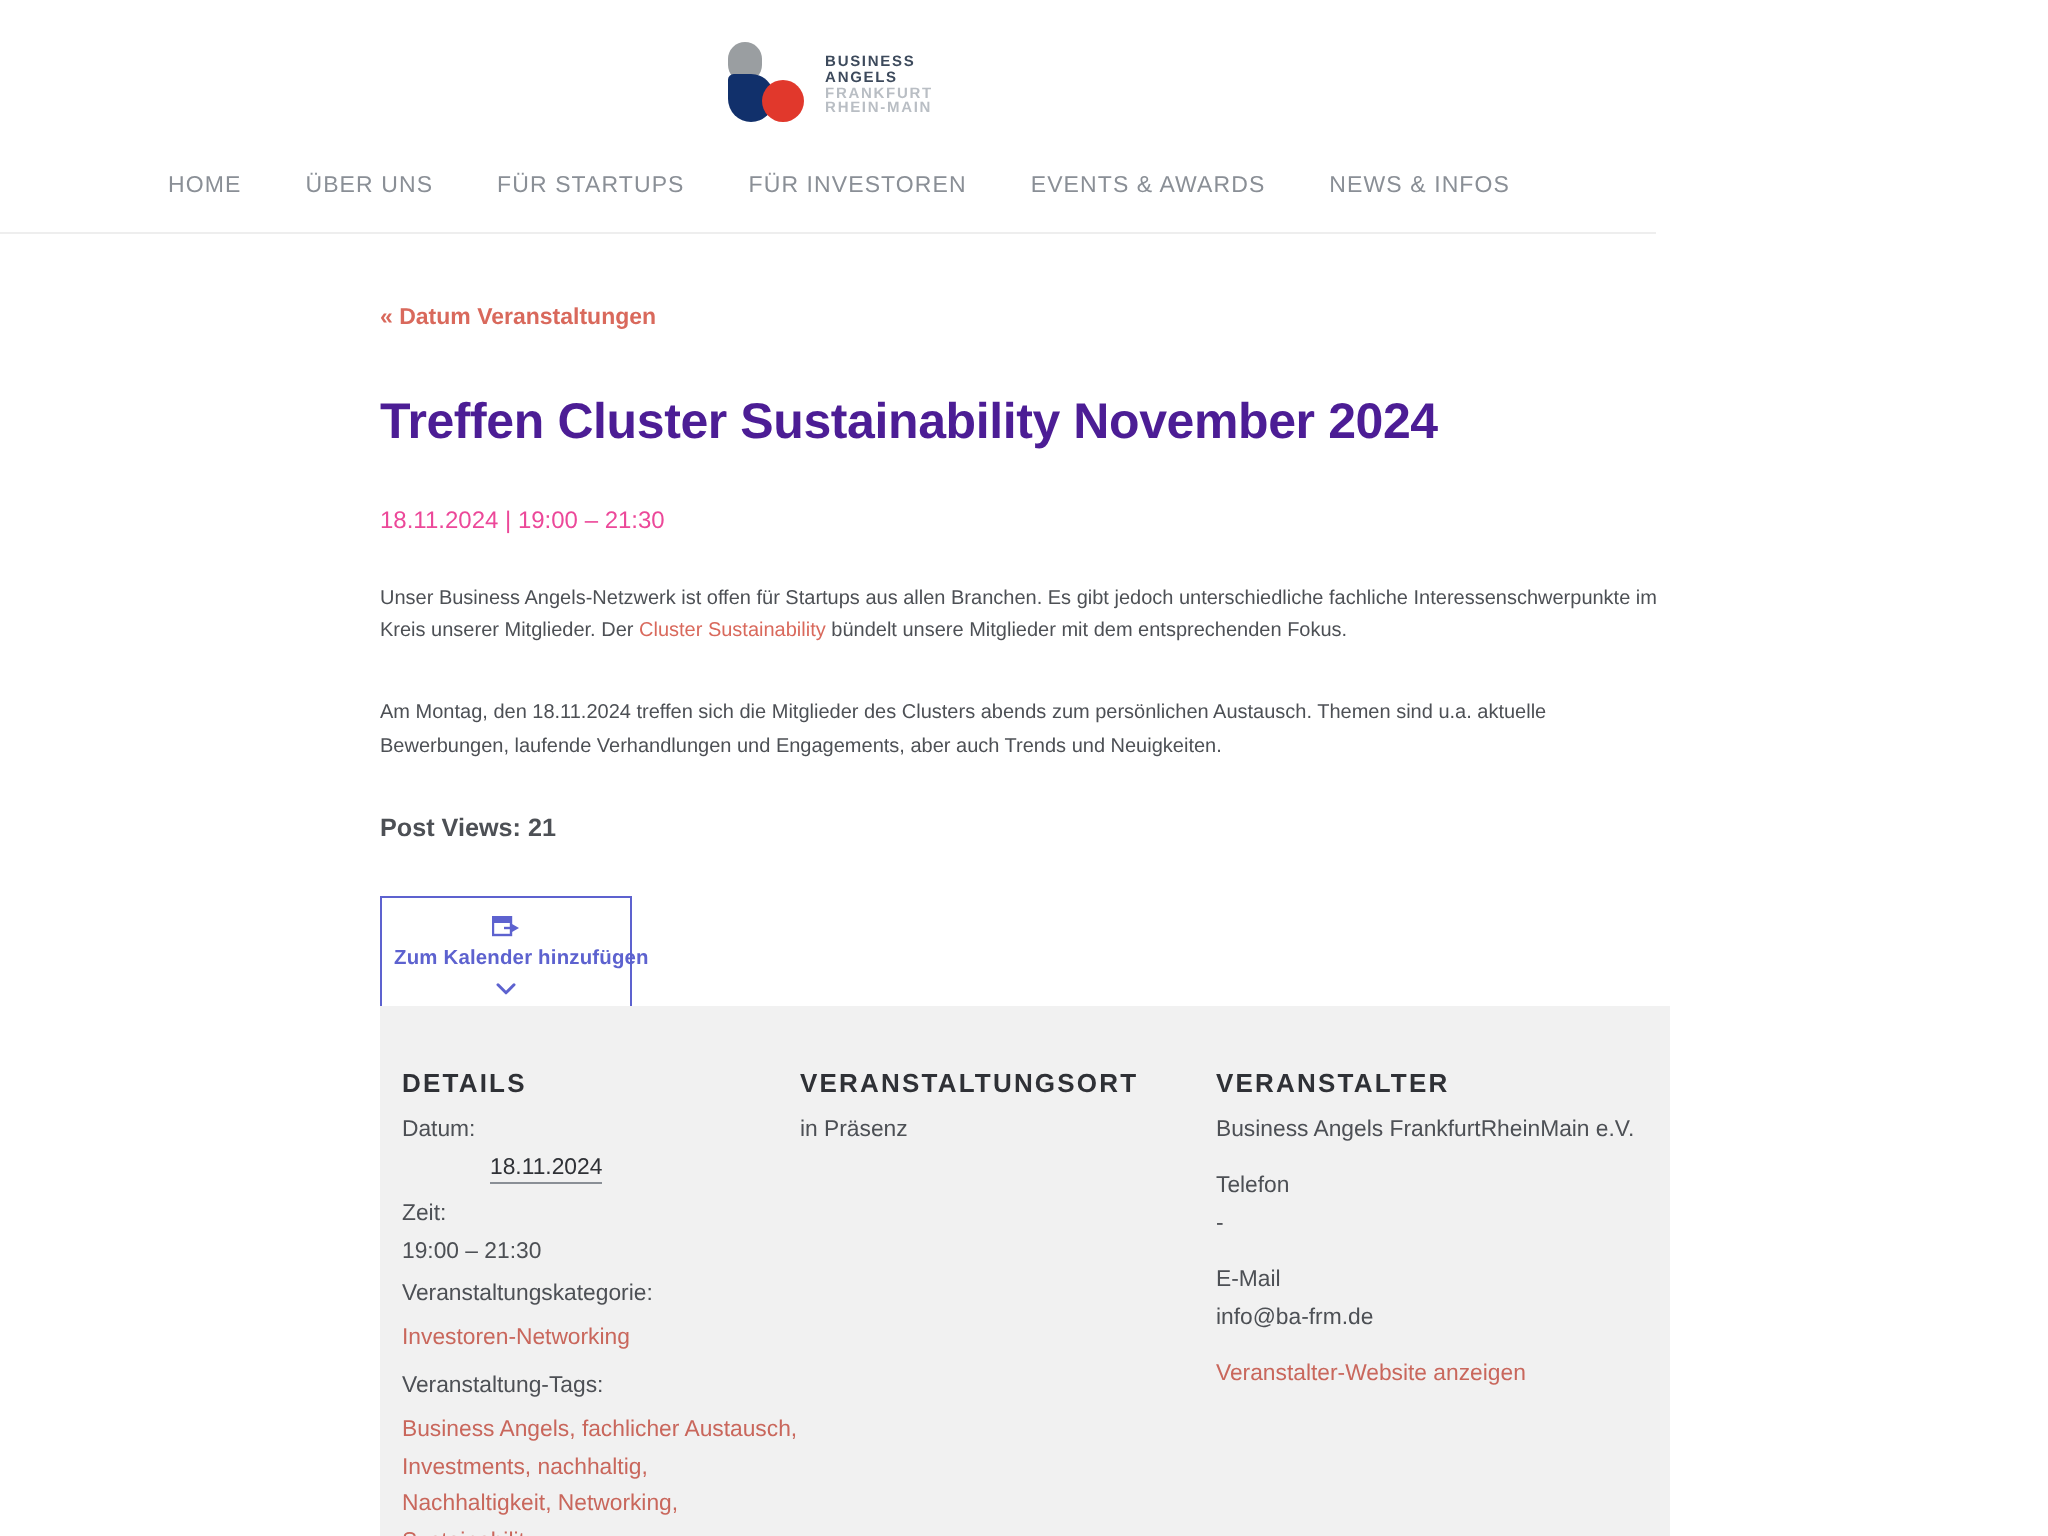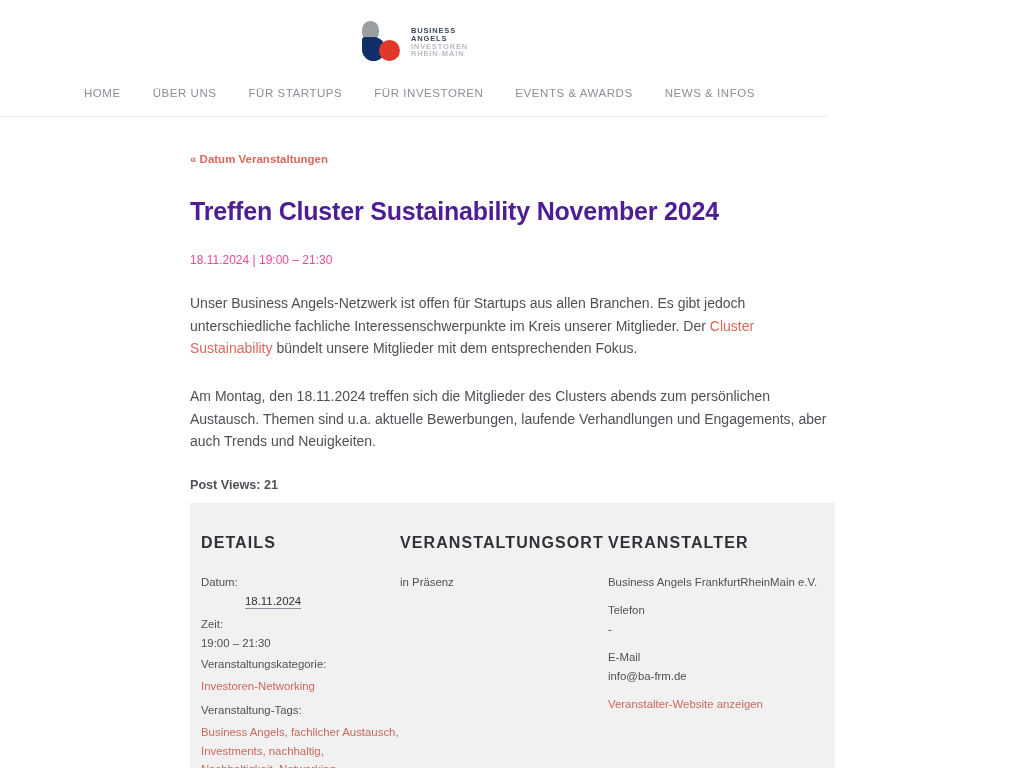--- a/index.html
+++ b/index.html
@@ -100,21 +100,21 @@
     color: #4c1d95;
     letter-spacing: -0.2px;
   }
   .event-datetime {
     margin-top: 27px;
     font-size: 12px;
     color: #ec4899;
   }
   .para {
     margin-top: 25px;
-    font-size: 14px;
+    font-size: 10px;
     line-height: 1.62;
     color: #4d5055;
   }
   .inline-link {
     color: #d9695c;
     cursor: pointer;
   }
   .post-views {
     margin-top: 25px;
     font-size: 12.6px;
@@ -162,25 +162,25 @@
     padding: 31px 0 0 0;
   }
   .cols {
     display: flex;
   }
   .col-details { width: 210px; padding-left: 11px; }
   .col-venue   { width: 208px; }
   .col-org     { width: 210px; }
 
   .col-head {
-    font-size: 16px;
+    font-size: 13px;
     font-weight: bold;
     letter-spacing: 1.1px;
     color: #2f3136;
-    margin-bottom: 24px;
+    margin-bottom: 10px;
   }
   .field-label {
     font-size: 11.4px;
     color: #4d5055;
     margin-top: 9px;
   }
   .field-value {
     font-size: 11.4px;
     color: #4d5055;
     margin-top: 7px;
@@ -221,21 +221,21 @@
   <div class="logo-wrap">
     <div class="logo">
       <div class="logo-mark">
         <div class="logo-gray"></div>
         <div class="logo-navy"></div>
         <div class="logo-red"></div>
       </div>
       <div class="logo-text">
         <div class="logo-l1">BUSINESS</div>
         <div class="logo-l2">ANGELS</div>
-        <div class="logo-l3">INVESTOREN</div>
+        <div class="logo-l3">FRANKFURT</div>
         <div class="logo-l4">RHEIN-MAIN</div>
       </div>
     </div>
   </div>
 
   <div class="main-nav">
     <div class="nav-item">HOME</div>
     <div class="nav-item">ÜBER UNS</div>
     <div class="nav-item">FÜR STARTUPS</div>
     <div class="nav-item">FÜR INVESTOREN</div>

